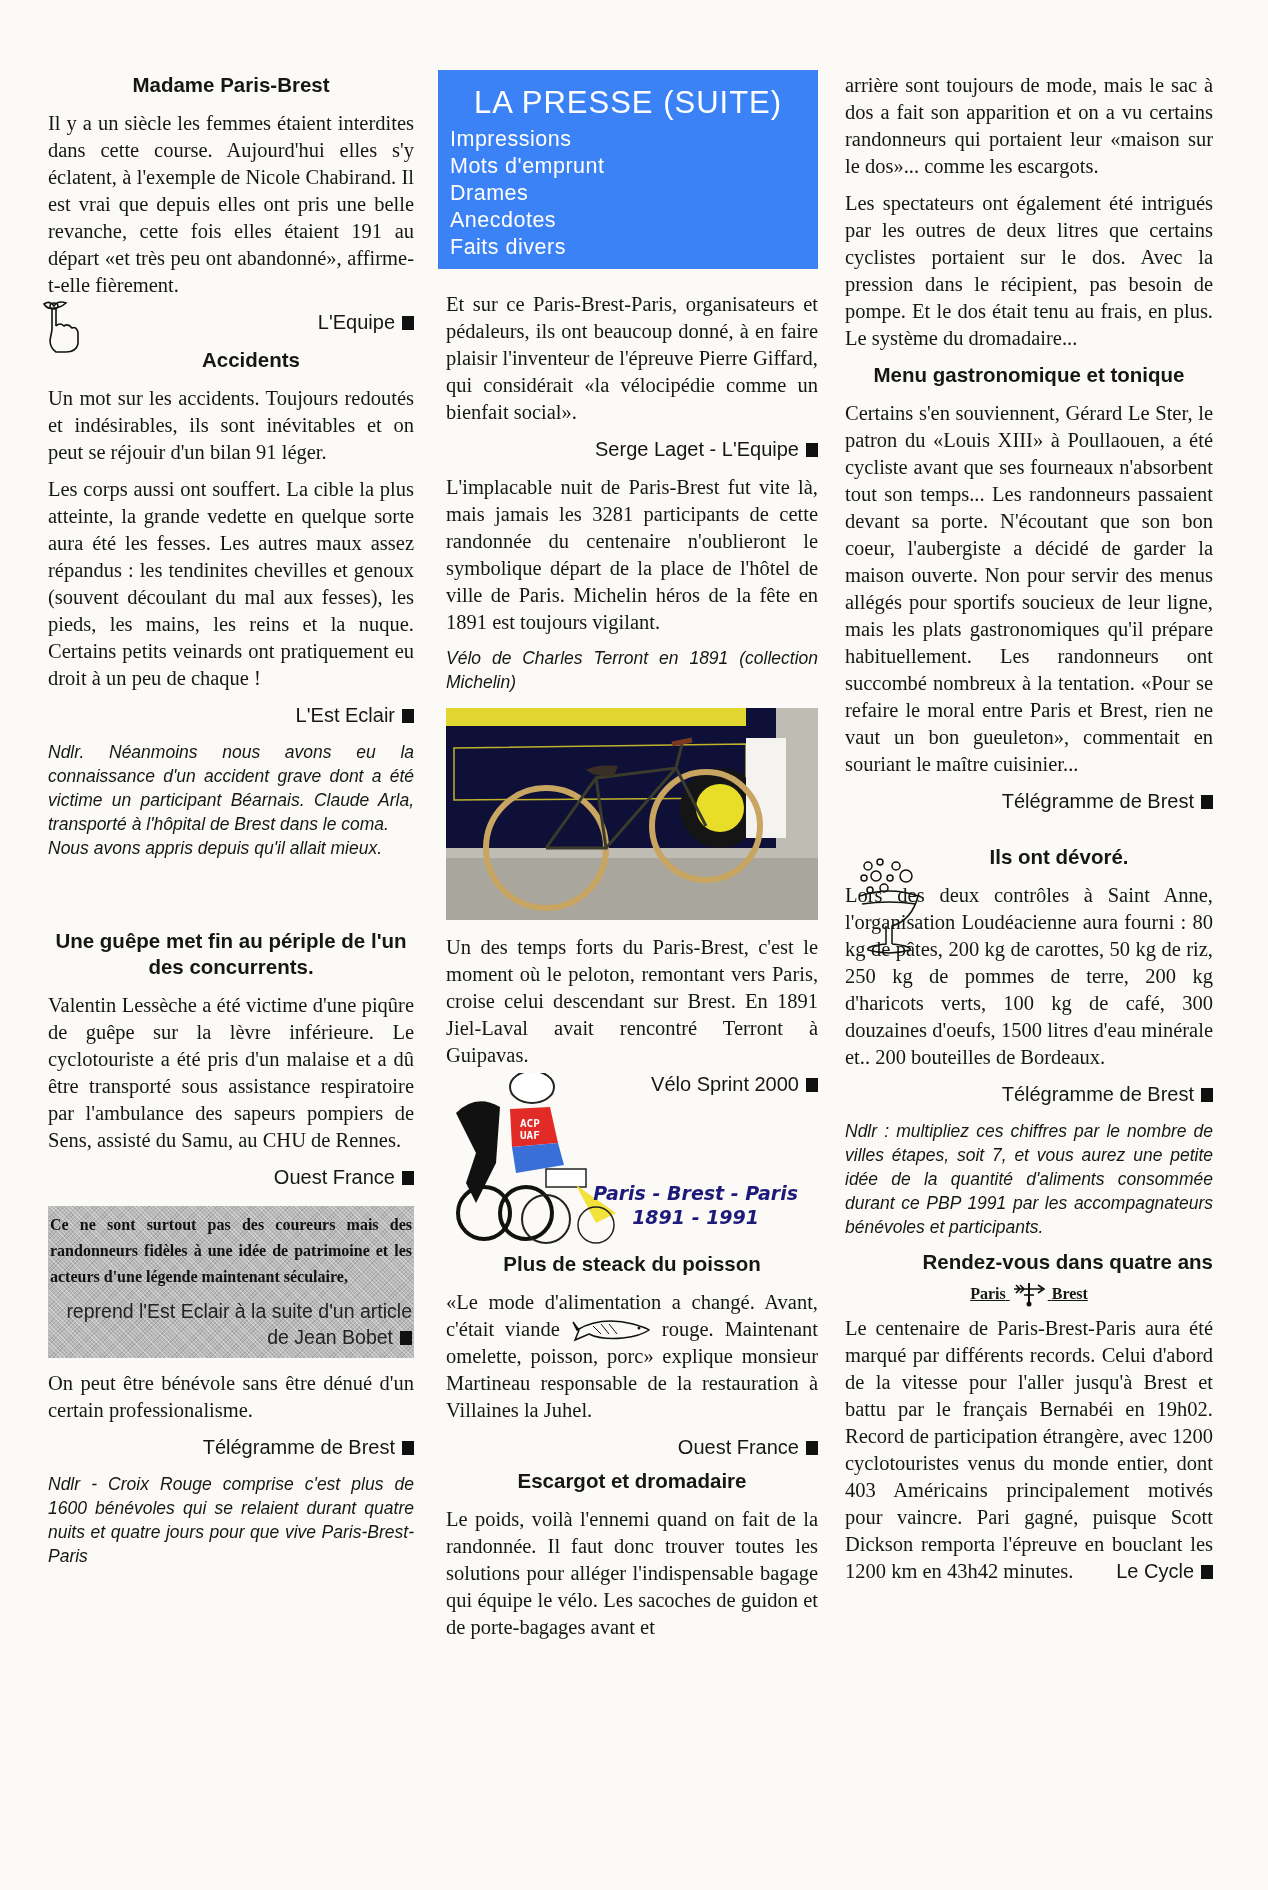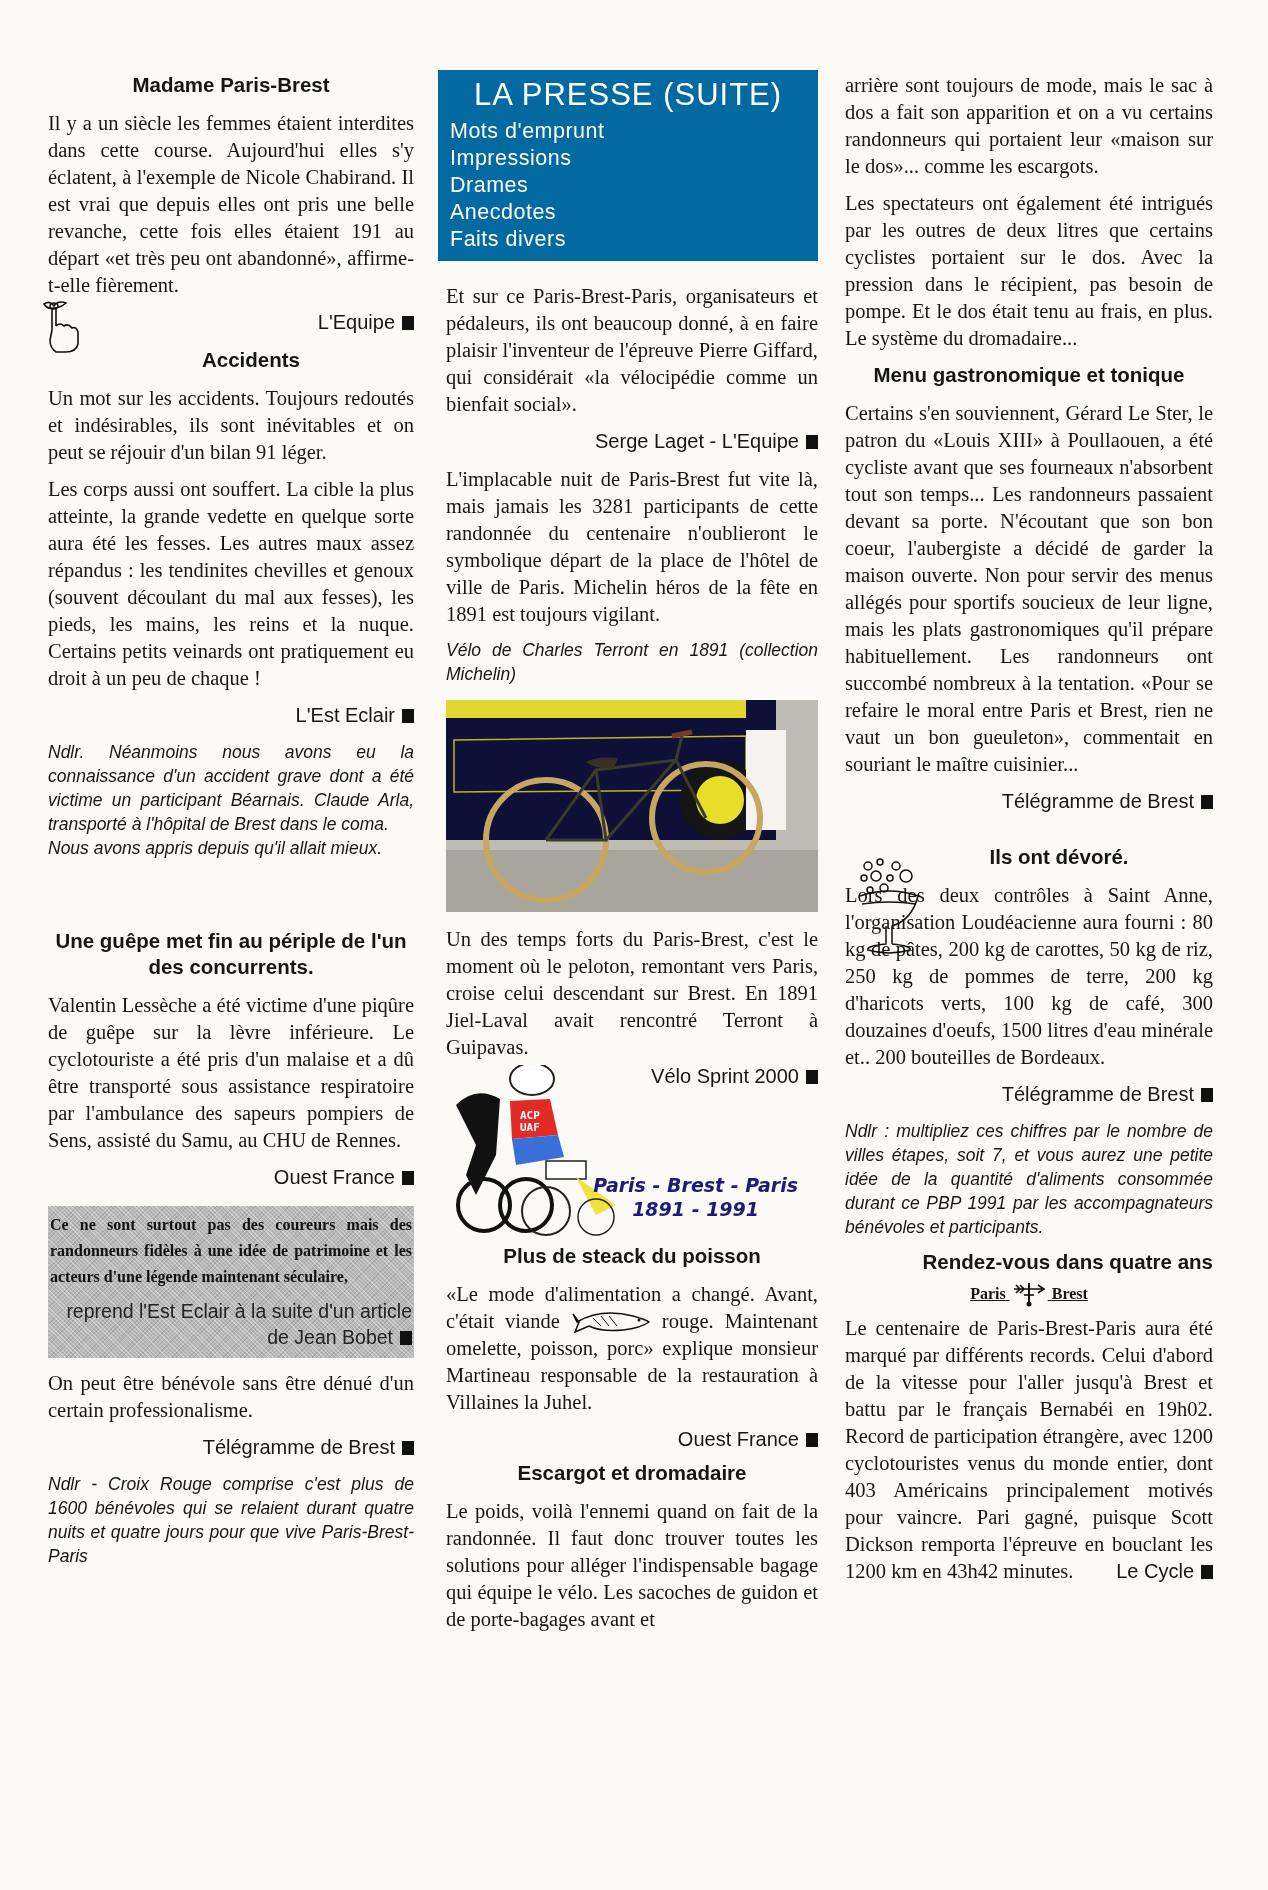--- a/index.html
+++ b/index.html
@@ -6,21 +6,21 @@
   body{width:1268px;height:1890px;background:#fbfaf6;position:relative;overflow:hidden;color:#161616;}
   .col{position:absolute;top:72px;}
   #c1{left:48px;width:366px;}
   #c2{left:446px;width:372px;}
   #c3{left:845px;width:368px;}
   .serif{font-family:"Liberation Serif","DejaVu Serif",serif;font-size:20.5px;line-height:27px;text-align:justify;margin:0 0 10px 0;}
   .head{font-family:"Liberation Sans","DejaVu Sans",sans-serif;font-weight:bold;font-size:20.5px;text-align:center;margin:0 0 12px 0;line-height:26px;}
   .src{font-family:"Liberation Sans","DejaVu Sans",sans-serif;font-size:20px;text-align:right;margin:6px 0 12px 0;line-height:26px;}
   .src .sq{display:inline-block;width:12px;height:14px;background:#111;margin-left:7px;vertical-align:-1px;}
   .ital{font-family:"Liberation Sans","DejaVu Sans",sans-serif;font-style:italic;font-size:17.5px;line-height:24px;text-align:justify;margin:0 0 10px 0;}
-  .presse{background:#0369a1;color:#fff;font-family:"Liberation Sans","DejaVu Sans",sans-serif;padding:6px 12px 8px 12px;margin:-2px 0 22px -8px;width:356px;}
+  .presse{background:#3b82f6;color:#fff;font-family:"Liberation Sans","DejaVu Sans",sans-serif;padding:14px 12px 8px 12px;margin:-2px 0 22px -8px;width:356px;}
   .presse .ttl{font-size:31px;letter-spacing:1px;line-height:38px;margin-bottom:4px;text-align:center;}
   .presse .itm{font-size:21.5px;line-height:27px;letter-spacing:0.5px;}
   .quote{background-color:#b9b9b9;background-image:repeating-linear-gradient(45deg,rgba(255,255,255,.35) 0 1px,transparent 1px 3px),repeating-linear-gradient(-45deg,rgba(0,0,0,.12) 0 1px,transparent 1px 3px);padding:6px 2px 8px 2px;margin:16px 0 12px 0;}
   .quote .qb{font-family:"Liberation Serif","DejaVu Serif",serif;font-weight:bold;font-size:16px;line-height:26px;text-align:justify;color:#111;}
   .quote .qs{font-family:"Liberation Sans","DejaVu Sans",sans-serif;font-size:19.5px;line-height:26px;text-align:right;margin-top:8px;color:#222;}
   .photo{width:372px;height:212px;margin:14px 0 14px 0;position:relative;overflow:hidden;background:#cfcdc6;}
   .illus{position:relative;height:172px;margin-top:-6px;}
   .logo-text{position:absolute;right:20px;top:108px;text-align:center;font-family:"DejaVu Sans",sans-serif;font-weight:bold;font-style:italic;color:#1e1a7a;font-size:19px;line-height:24px;}
   .pagenum{position:absolute;left:0;width:100%;top:1910px;text-align:center;font-family:Liberation Serif, serif;font-weight:bold;font-size:19px;}
   .icon-hand{position:absolute;left:40px;top:296px;width:44px;height:60px;}
@@ -62,22 +62,22 @@
     <ellipse cx="14" cy="10" rx="4" ry="3"></ellipse>
     <path d="M4 8 Q10 4 14 10 Q18 4 26 7 Q20 12 14 12 Q8 14 4 8Z"></path>
     <path d="M12 13 L12 34 M16 13 L16 30"></path>
     <path d="M16 30 Q20 26 24 30 Q28 27 32 32 Q36 30 38 36 L38 48 Q36 56 26 56 L16 56 Q10 52 10 44 L12 34"></path>
   </g>
 </svg>
 
 <div class="col" id="c2">
   <div class="presse">
     <div class="ttl">LA PRESSE (SUITE)</div>
+    <div class="itm">Impressions</div>
     <div class="itm">Mots d'emprunt</div>
-    <div class="itm">Impressions</div>
     <div class="itm">Drames</div>
     <div class="itm">Anecdotes</div>
     <div class="itm">Faits divers</div>
   </div>
 
   <p class="serif">Et sur ce Paris-Brest-Paris, organisateurs et pédaleurs, ils ont beaucoup donné, à en faire plaisir l'inventeur de l'épreuve Pierre Giffard, qui considérait «la vélocipédie comme un bienfait social».</p>
   <div class="src"><span>Serge Laget - L'Equipe</span><span class="sq"></span></div>
 
   <p class="serif">L'implacable nuit de Paris-Brest fut vite là, mais jamais les 3281 participants de cette randonnée du centenaire n'oublieront le symbolique départ de la place de l'hôtel de ville de Paris. Michelin héros de la fête en 1891 est toujours vigilant.</p>
   <p class="ital">Vélo de Charles Terront en 1891 (collection Michelin)</p>

